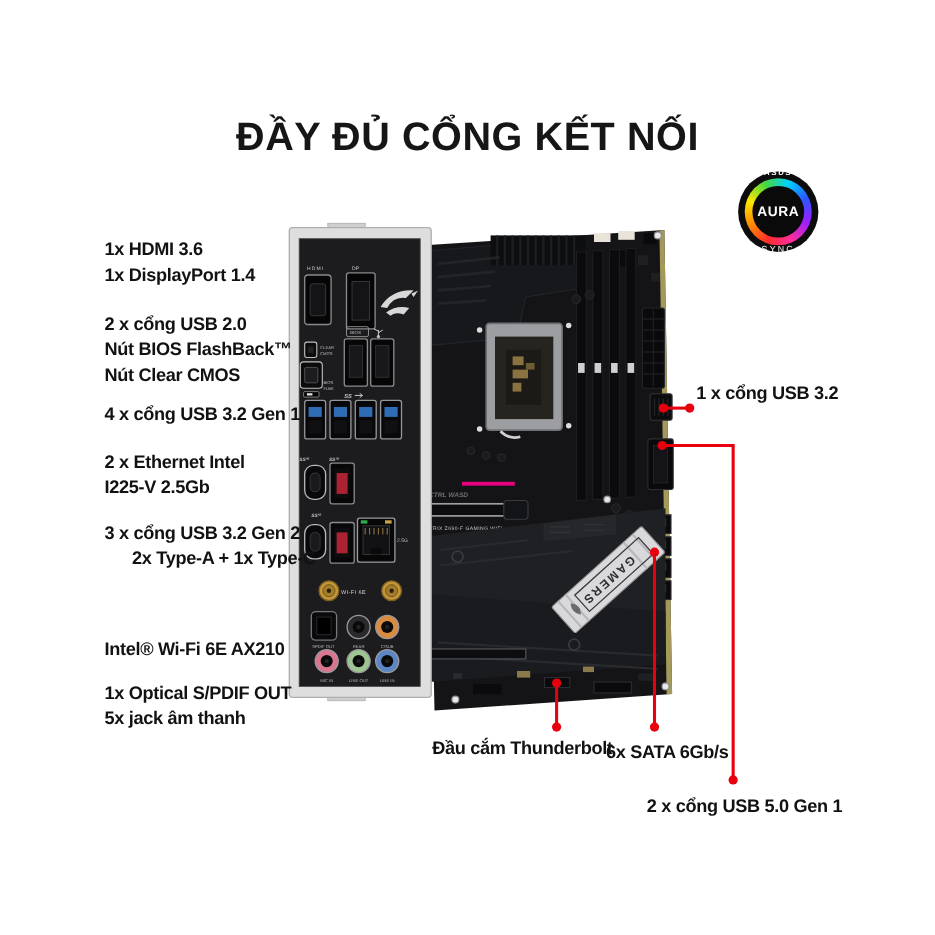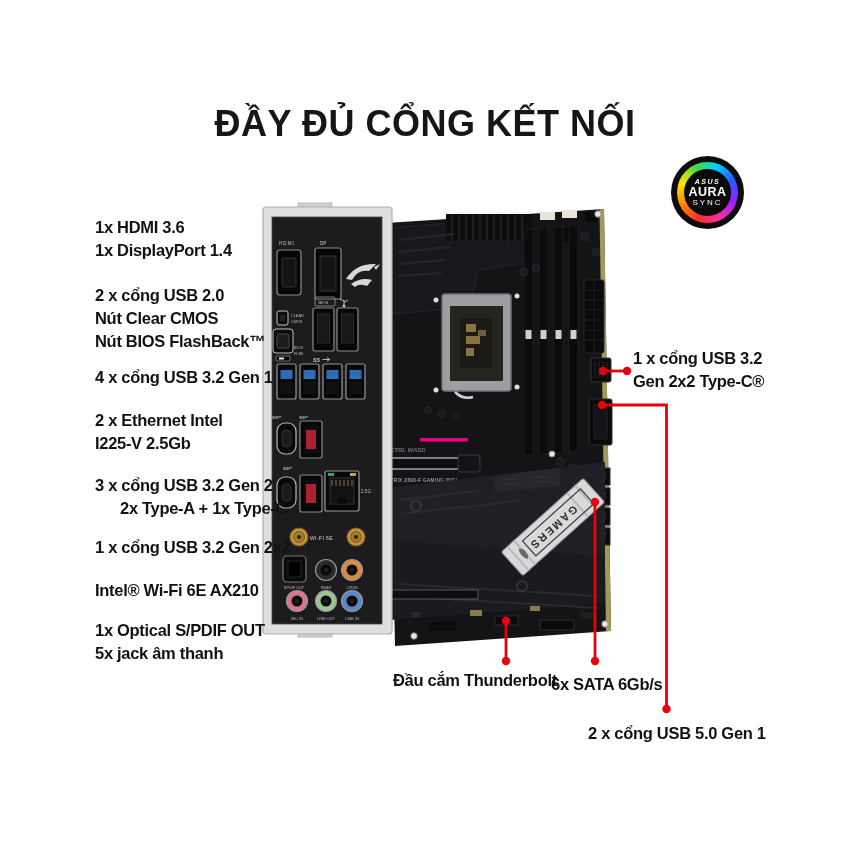--- a/index.html
+++ b/index.html
@@ -10,21 +10,21 @@
   .lbl{position:absolute;font-size:16.5px;font-weight:700;letter-spacing:-0.3px;
        line-height:23px;color:#121212;white-space:nowrap;}
   .lbl .indent{margin-left:25px;}
   
   .aura{position:absolute;left:671px;top:156px;width:73px;height:73px;border-radius:50%;
         background:#0c0c0c;display:flex;align-items:center;justify-content:center;}
   .aura-ring{width:61px;height:61px;border-radius:50%;
         background:conic-gradient(from 200deg,#ff2d2d,#ff8a00,#ffe600,#47d93f,#00cfff,#2b55ff,#9b1fff,#ff2d9b,#ff2d2d);
         display:flex;align-items:center;justify-content:center;}
   .aura-core{width:47px;height:47px;border-radius:50%;background:#0a0a0a;color:#ffffff;
-        display:flex;flex-direction:column;align-items:center;justify-content:center;line-height:1.05;}
+        display:flex;flex-direction:column;align-items:center;justify-content:center;line-height:1.05;gap:24px;}
   .aura-brand{font-size:7px;font-style:italic;font-weight:700;letter-spacing:1.5px;margin-bottom:1px;}
   .aura-main{font-size:12.5px;font-weight:700;letter-spacing:0.5px;}
   .aura-sub{font-size:8px;font-weight:400;letter-spacing:2px;}
   svg{position:absolute;left:0;top:0;}
   svg text{font-family:"Liberation Sans","DejaVu Sans",sans-serif;}
 </style>
 </head>
 <body>
 
 <div class="canvas">
@@ -352,48 +352,44 @@
       </g>
     </g>
   </svg>
 
   <div class="lbl" style="left:95px;top:216px">
     <div>1x HDMI 3.6</div>
     <div>1x DisplayPort 1.4</div>
   </div>
   <div class="lbl" style="left:95px;top:284px">
     <div>2 x cổng USB 2.0</div>
+    <div>Nút BIOS FlashBack™</div>
     <div>Nút Clear CMOS</div>
-    <div>Nút BIOS FlashBack™</div>
   </div>
   <div class="lbl" style="left:95px;top:366px">
     <div>4 x cổng USB 3.2 Gen 1</div>
   </div>
   <div class="lbl" style="left:95px;top:409px">
     <div>2 x Ethernet Intel</div>
     <div>I225-V 2.5Gb</div>
   </div>
   <div class="lbl" style="left:95px;top:474px">
     <div>3 x cổng USB 3.2 Gen 2</div>
     <div class="indent">2x Type-A + 1x Type-C</div>
   </div>
-  <div class="lbl" style="left:95px;top:536px">
-    <div>1 x cổng USB 3.2 Gen 2x2</div>
-  </div>
   <div class="lbl" style="left:95px;top:579px">
     <div>Intel® Wi-Fi 6E AX210</div>
   </div>
   <div class="lbl" style="left:95px;top:619px">
     <div>1x Optical S/PDIF OUT</div>
     <div>5x jack âm thanh</div>
   </div>
 
   <div class="lbl" style="left:633px;top:347px">
     <div>1 x cổng USB 3.2</div>
-    <div>Gen 2x2 Type-C®</div>
   </div>
   <div class="lbl" style="left:393px;top:669px">
     <div>Đầu cắm Thunderbolt</div>
   </div>
   <div class="lbl" style="left:551px;top:673px">
     <div>6x SATA 6Gb/s</div>
   </div>
   <div class="lbl" style="left:588px;top:722px">
     <div>2 x cổng USB 5.0 Gen 1</div>
   </div>

